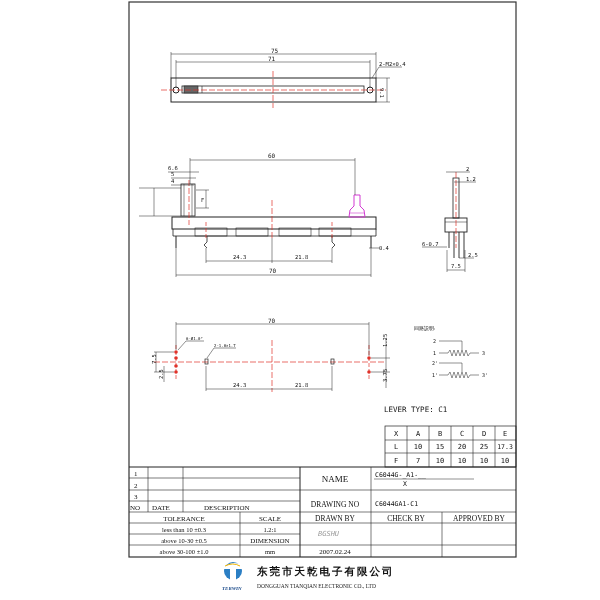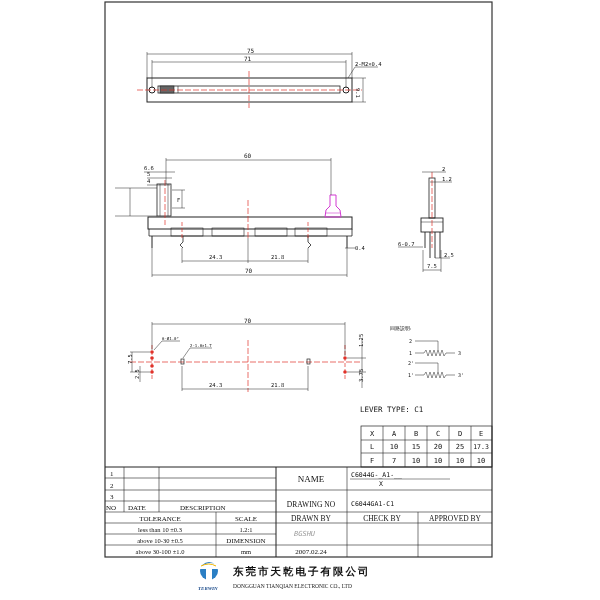--- a/index.html
+++ b/index.html
@@ -1,17 +1,17 @@
 <!DOCTYPE html>
 <html><head>
 <meta charset="utf-8">
 <style>
   html, body { margin:0; padding:0; background:#ffffff; }
   body { width:600px; height:600px; position:relative; overflow:hidden; font-family:"Liberation Sans", sans-serif; }
-  #sheet { position:absolute; left:0; top:0; width:488px; height:600px; }
+  #sheet { position:absolute; left:0; top:0; width:488px; height:600px;padding-left:24px; }
   svg text { font-family:"DejaVu Sans Mono", monospace; fill:#111; }
   .serif { font-family:"Liberation Serif", serif !important; }
 </style>
 </head>
 <body>
 
 <div id="sheet">
 <svg width="600" height="600" viewBox="0 0 600 600">
 
   <rect x="105" y="2" width="387" height="555" fill="none" stroke="#333" stroke-width="1.2"></rect>

